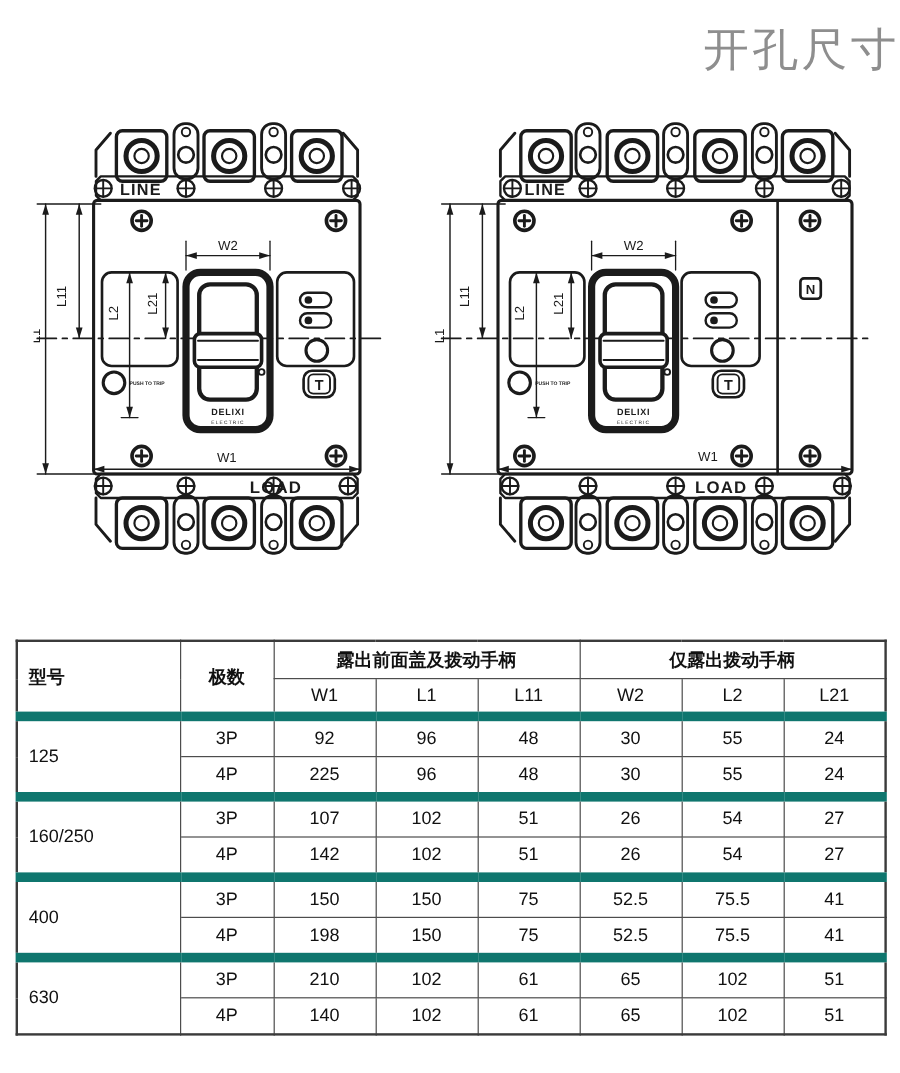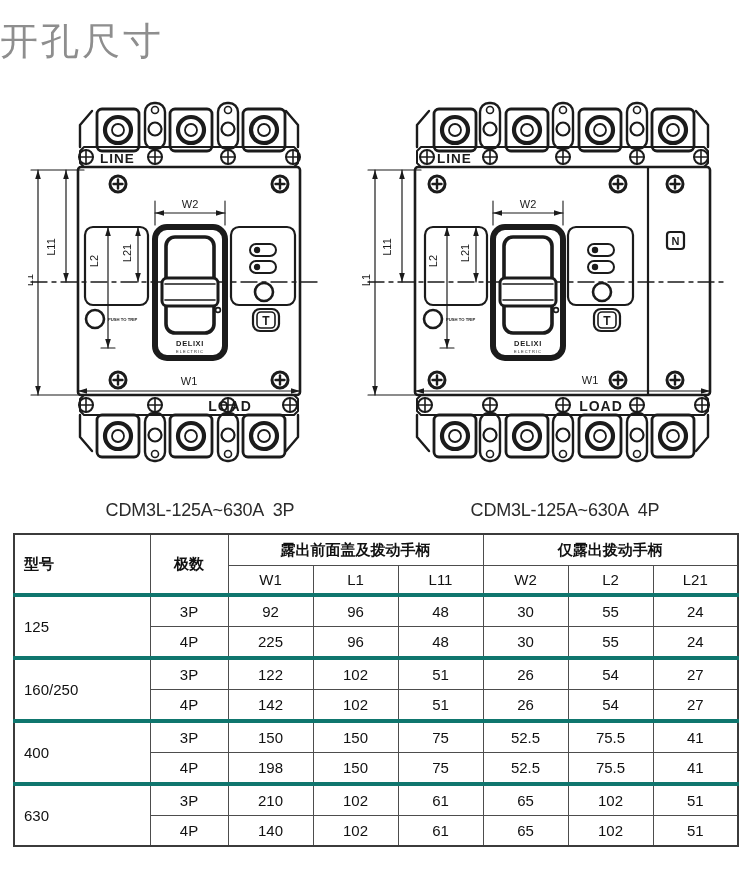--- a/index.html
+++ b/index.html
@@ -1,39 +1,39 @@
 <!DOCTYPE html>
 <html><head>
 <meta charset="utf-8">
 <style>
   html,body{margin:0;padding:0;background:#ffffff;}
   .page{position:relative;width:750px;height:894px;background:#ffffff;overflow:hidden;
         font-family:"Liberation Sans",sans-serif;color:#111;}
-  .title{position:absolute;left:0;top:16px;width:750px;text-align:left;
+  .title{position:absolute;left:0;top:16px;width:750px;text-align:right;
          font-size:38px;font-weight:400;letter-spacing:3px;color:#8e8e8e;}
   .diagram-area{position:absolute;left:0;top:0;width:607px;height:560px;}
   .bsvg{position:absolute;top:95px;}
   .bsvg *{stroke-linecap:round;stroke-linejoin:round;}
   #svg3p{left:28px;}
   #svg4p{left:350px;}
   .caption{position:absolute;top:500px;font-size:18px;color:#2b2b2b;
            text-align:center;white-space:pre;letter-spacing:-0.2px;}
   #cap3p{left:28px;width:344px;}
   #cap4p{left:390px;width:350px;}
   table.dims{position:absolute;left:13px;top:533px;width:724px;border-collapse:collapse;
              table-layout:fixed;font-size:15px;color:#111;
              border:2px solid #3b3b3b;}
   table.dims th, table.dims td{border:1px solid #4d4d4d;text-align:center;padding:0;}
   table.dims thead th{font-weight:700;font-size:15px;}
   table.dims thead tr.top th{height:30px;}
   table.dims thead tr.sub th{height:27px;font-weight:400;border-bottom:2px solid #3b3b3b;}
   table.dims th.model-h{text-align:left;padding-left:9px;}
   table.dims tbody td{height:29px;font-weight:400;}
   table.dims tbody td.model{text-align:left;padding-left:9px;}
-  table.dims tbody tr.group td{border-top:4px solid #0f766e;}
+  table.dims tbody tr.group td{border-top:8px solid #0f766e;}
   col.c-model{width:136px;} col.c-poles{width:78px;} col.c-val{width:85px;}
 </style>
 </head>
 <body>
 
 <div class="page">
 
   <div class="title">开孔尺寸</div>
 
   <div class="diagram-area">
@@ -313,22 +313,20 @@
         <polygon points="143,118 152,115.2 152,120.8" fill="#1b1b1b"></polygon>
         <polygon points="213,118 204,115.2 204,120.8" fill="#1b1b1b"></polygon>
         <text x="178" y="113" fill="#1b1b1b" font-size="11" font-family="&quot;Liberation Sans&quot;,sans-serif" text-anchor="middle">W2</text>
         <line x1="65" y1="296" x2="360" y2="296" stroke="#1b1b1b" stroke-width="1.2" fill="none"></line>
         <polygon points="65,296 74,293.2 74,298.8" fill="#1b1b1b"></polygon>
         <polygon points="360,296 351,293.2 351,298.8" fill="#1b1b1b"></polygon>
         <text x="240" y="289" fill="#1b1b1b" font-size="11" font-family="&quot;Liberation Sans&quot;,sans-serif" text-anchor="middle">W1</text>
       </svg>
   </div>
 
-  <div id="cap3p" class="caption">CDM3L-125A~630A  3P</div>
-  <div id="cap4p" class="caption">CDM3L-125A~630A  4P</div>
 
   <table class="dims">
     <colgroup>
       <col class="c-model">
         <col class="c-poles">
       <col class="c-val">
         <col class="c-val">
         <col class="c-val">
       <col class="c-val">
         <col class="c-val">
@@ -366,21 +364,21 @@
           <td>225</td>
           <td>96</td>
           <td>48</td>
           <td>30</td>
           <td>55</td>
           <td>24</td>
         </tr>
         <tr class="group">
           <td class="model" rowspan="2">160/250</td>
           <td>3P</td>
-          <td>122</td>
+          <td>107</td>
           <td>102</td>
           <td>51</td>
           <td>26</td>
           <td>54</td>
           <td>27</td>
         </tr>
         <tr>
           <td>4P</td>
           <td>142</td>
           <td>102</td>

